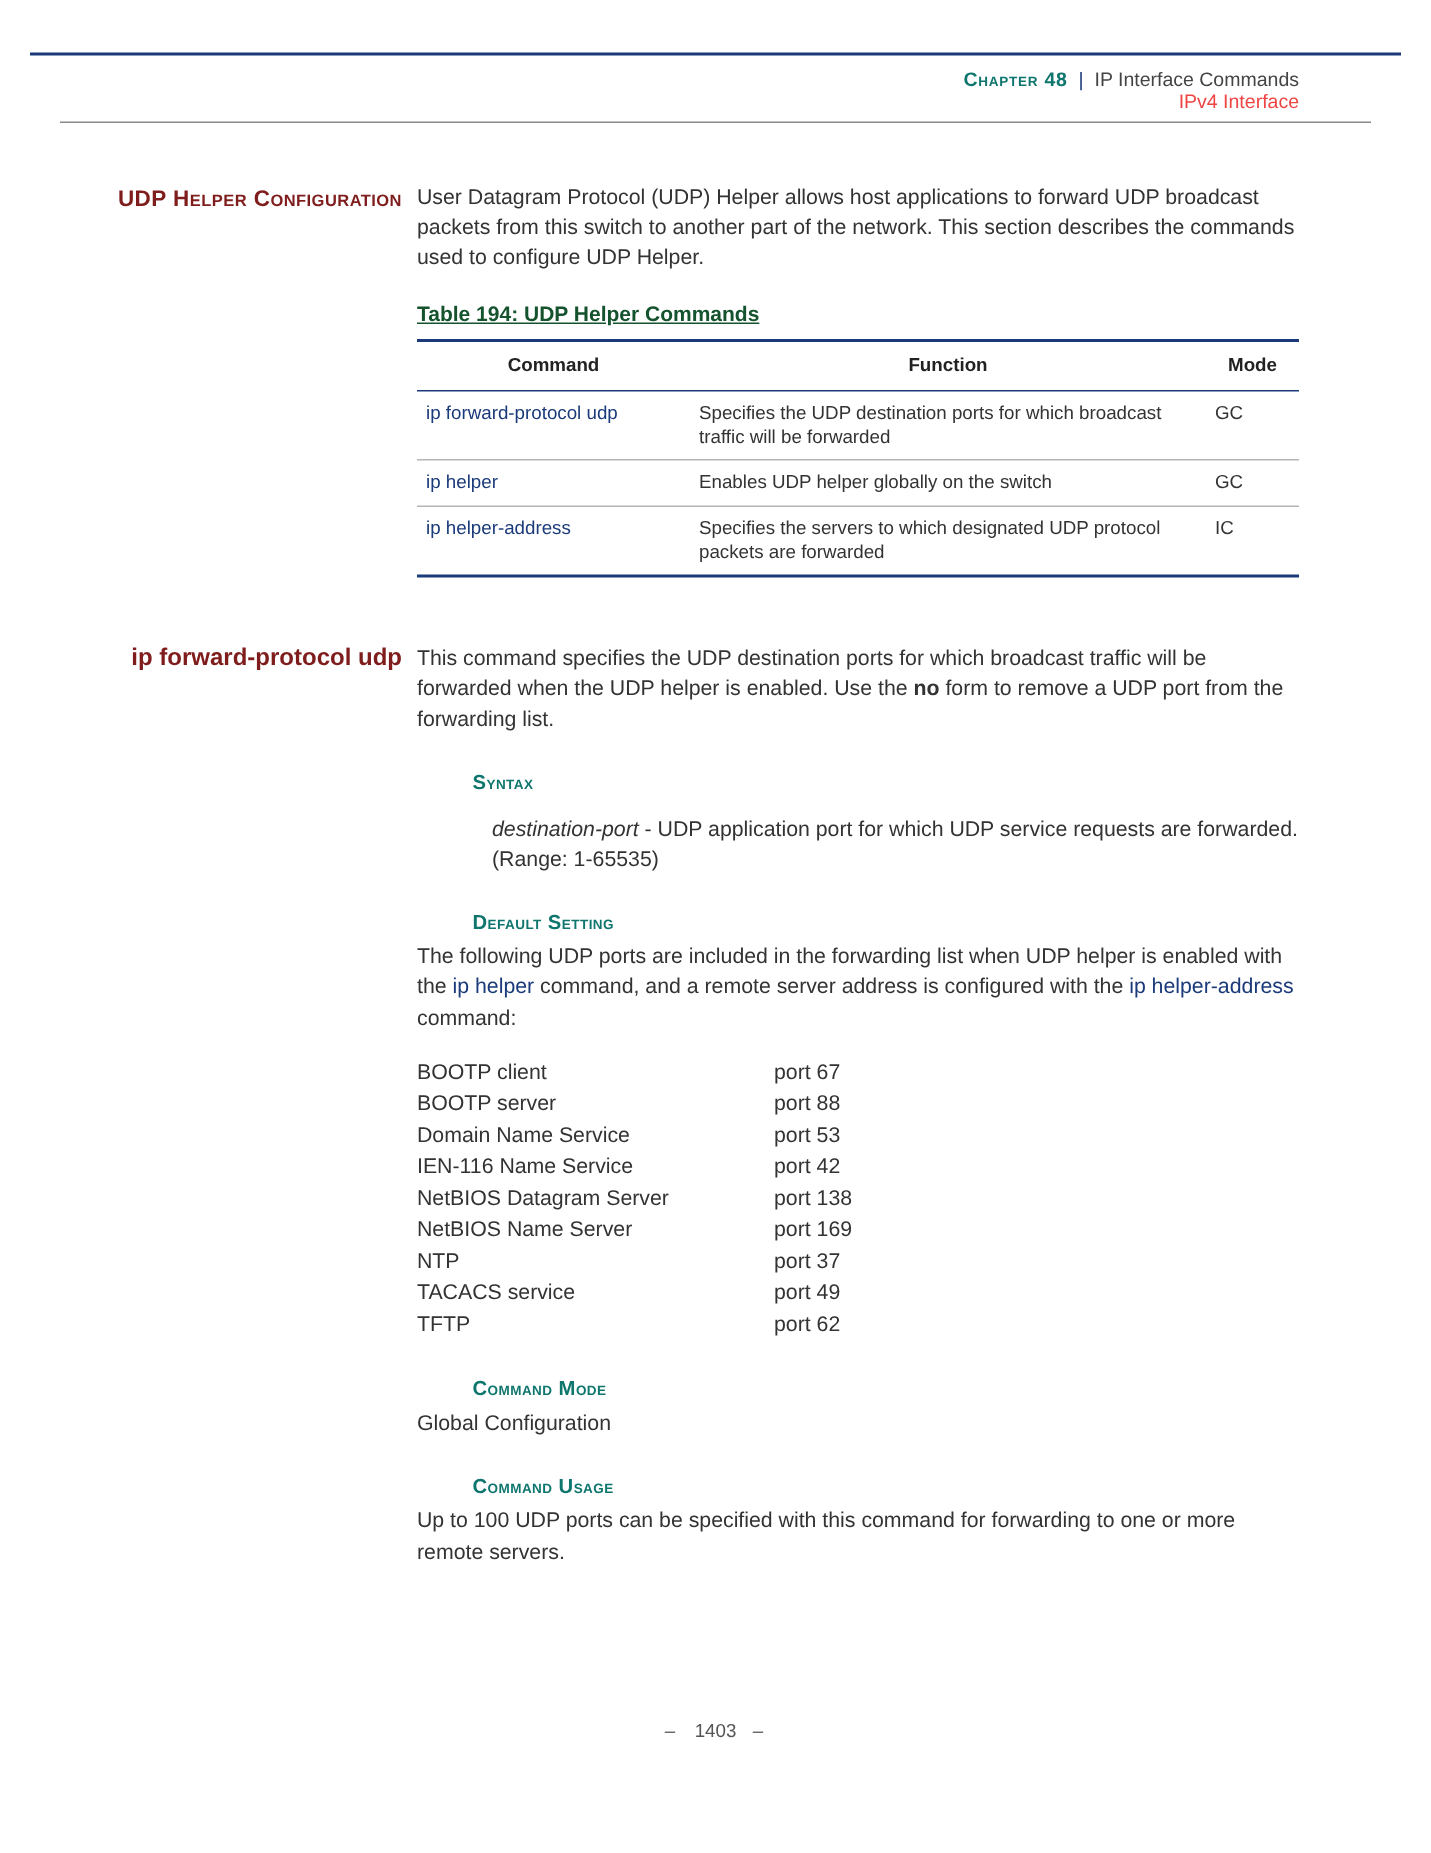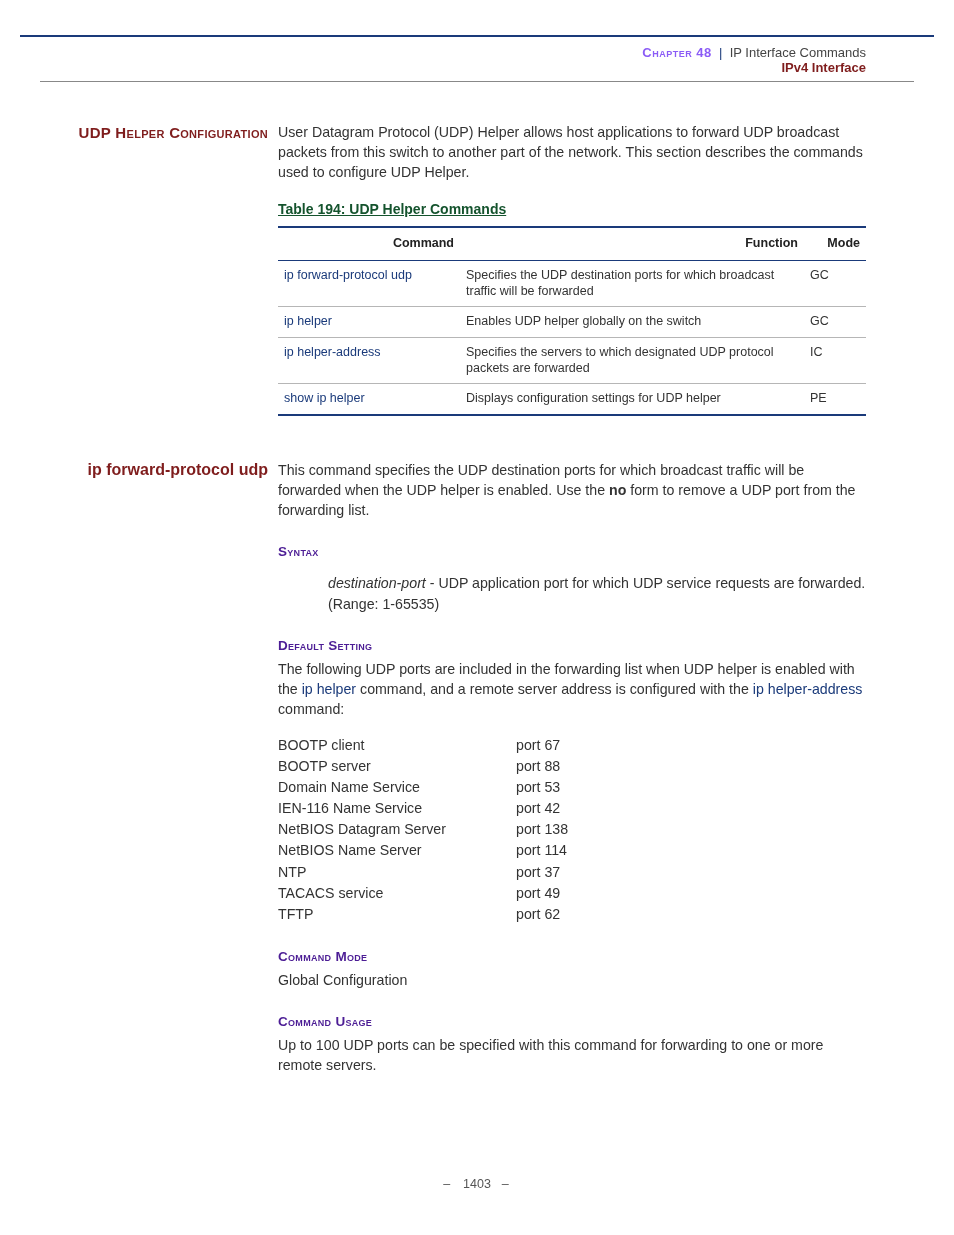--- a/index.html
+++ b/index.html
@@ -12,23 +12,23 @@
     width: 954px;
   }
   .header-rule-top { border-top: 2px solid #1a3a7a; margin: 35px 20px 0 20px; }
   .header-rule-bot { border-top: 1px solid #888; margin: 0 40px 0 40px; }
   .page-header {
     text-align: right;
     padding: 8px 88px 6px 0;
     font-size: 13px;
     color: #444;
   }
-  .page-header .chap { color: #8b5cf6; font-weight: bold; font-variant: small-caps; letter-spacing: 0.5px;}
+  .page-header .chap { color: #0f766e; font-weight: bold; font-variant: small-caps; letter-spacing: 0.5px;}
   .page-header .sep { color: #1a3a7a; }
-  .page-header .line2 { color: #7f1d1d; font-weight: bold; }
+  .page-header .line2 { color: #ef4444; }
   .page {
     padding: 40px 88px 40px 78px;
   }
   .block { display: flex; margin-bottom: 32px; }
   .side {
     width: 190px;
     flex-shrink: 0;
     text-align: right;
     padding-right: 10px;
     color: #7f1d1d;
@@ -38,44 +38,45 @@
   .side.sc { font-variant: small-caps; font-size: 15px; letter-spacing: 0.3px; line-height: 1.45;}
   .body { flex: 1; color: #333; font-size: 14.2px; line-height: 1.42; }
   .tbl-caption { color: #14532d; font-weight: bold; font-size: 14px; margin: 18px 0 6px 0; text-decoration: underline; }
   table.cmds {
     width: 100%;
     border-collapse: collapse;
     font-size: 12.5px;
     margin-top: 2px;
   }
   table.cmds th {
-    text-align: right;
+    text-align: center;
     font-weight: bold;
     padding: 7px 6px;
     border-top: 2px solid #1a3a7a;
     border-bottom: 1.5px solid #1a3a7a;
     color: #222;
   }
   table.cmds td {
     padding: 7px 6px 7px 6px;
     border-bottom: 1px solid #b6b6b6;
     vertical-align: top;
     line-height: 1.25;
   }
   table.cmds tr:last-child td { border-bottom: 2px solid #1a3a7a; }
   table.cmds td.cmd { color: #1a3a7a; width: 170px; }
   table.cmds td.mode { width: 50px; }
   .subhead {
-    color: #4c1d95;
+    color: #0f766e;
     font-weight: bold;
     font-variant: small-caps;
     font-size: 13.5px;
     letter-spacing: 0.3px;
     margin-top: 22px;
     margin-bottom: 4px;
+    margin-left: 37px;
   }
   .syntax-line { margin-left: 28px; margin-top: 10px; }
   .syntax-line .no::before { content:"["; font-weight:normal;}
   .syntax-line .no::after { content:"]"; font-weight:normal;}
   .syntax-line .b { font-weight: bold; }
   .syntax-line .i { font-style: italic; }
   .param-desc { margin-left: 50px; margin-top: 12px; }
   .param-desc .i { font-style: italic; }
   .link { color: #1a3a7a; }
   .port-table { display:flex; margin-top: 16px; margin-bottom: 4px;}
@@ -121,25 +122,20 @@
           <tr>
             <td class="cmd">ip helper</td>
             <td>Enables UDP helper globally on the switch</td>
             <td class="mode">GC</td>
           </tr>
           <tr>
             <td class="cmd">ip helper-address</td>
             <td>Specifies the servers to which designated UDP protocol packets are forwarded</td>
             <td class="mode">IC</td>
           </tr>
-          <tr>
-            <td class="cmd">show ip helper</td>
-            <td>Displays configuration settings for UDP helper</td>
-            <td class="mode">PE</td>
-          </tr>
         </tbody>
       </table>
     </div>
   </div>
 
   <div class="block" style="margin-top:44px;">
     <div class="side topic">ip forward-protocol udp</div>
     <div class="body">
       <span>This command specifies the UDP destination ports for which broadcast traffic will be forwarded when the UDP helper is enabled. Use the </span><span class="b">no</span><span> form to remove a UDP port from the forwarding list.</span>
 
@@ -164,21 +160,21 @@
           <div class="port-row">NTP</div>
           <div class="port-row">TACACS service</div>
           <div class="port-row">TFTP</div>
         </div>
         <div>
           <div class="port-row">port 67</div>
           <div class="port-row">port 88</div>
           <div class="port-row">port 53</div>
           <div class="port-row">port 42</div>
           <div class="port-row">port 138</div>
-          <div class="port-row">port 114</div>
+          <div class="port-row">port 169</div>
           <div class="port-row">port 37</div>
           <div class="port-row">port 49</div>
           <div class="port-row">port 62</div>
         </div>
       </div>
 
       <div class="subhead">Command Mode</div>
       <div>Global Configuration</div>
 
       <div class="subhead">Command Usage</div>

